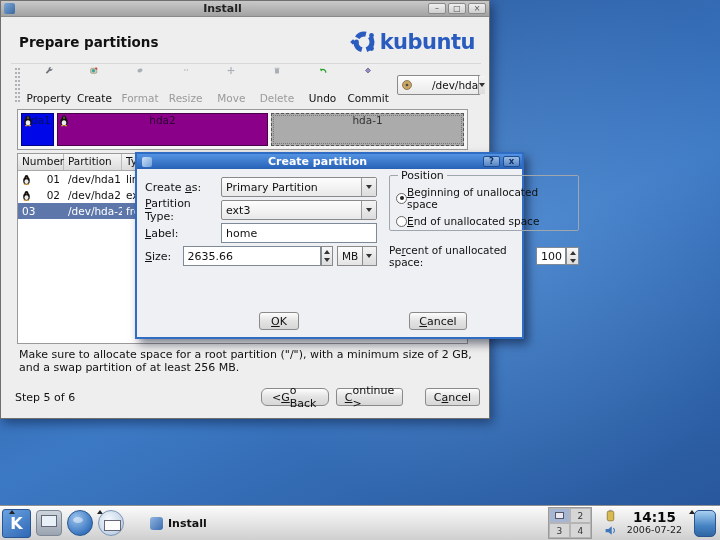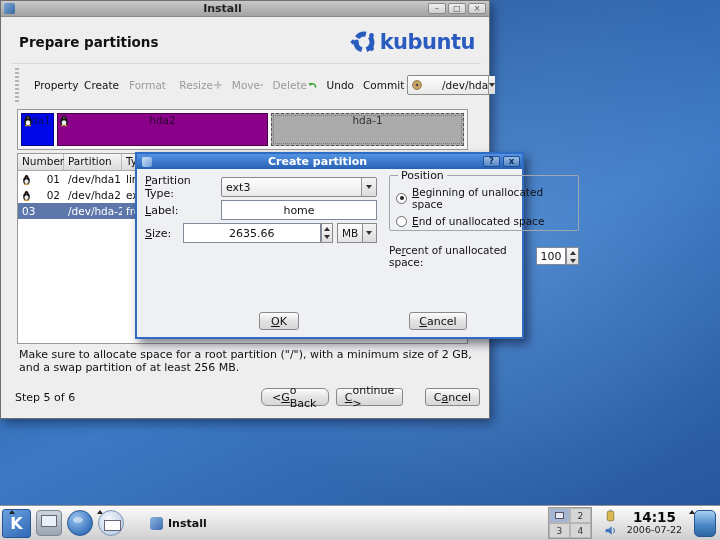--- a/index.html
+++ b/index.html
@@ -24,21 +24,21 @@
   .combo {
     display:inline-flex; align-items:center;
     background:linear-gradient(#fdfdfd,#e9e9e9);
     border:1px solid #8a8a8a; border-radius:2px; height:20px;
   }
   .combo .arrbox { width:15px; align-self:stretch; display:flex; align-items:center; justify-content:center;
     border-left:1px solid #9a9a9a; background:linear-gradient(#f4f4f4,#dcdcdc); }
   .arr-down { width:0; height:0; border:3px solid transparent; border-top:4px solid #333; margin-top:3px; }
   .txtinput {
     background:#fff; border:1px solid #7f8a99; height:20px; padding:0 4px;
-    display:flex; align-items:center; font-size:11px;justify-content:center;
+    display:flex; align-items:center; font-size:11px;
   }
   .spin { width:13px; display:flex; flex-direction:column; border:1px solid #8a8a8a; background:linear-gradient(#f8f8f8,#ddd); }
   .spin div { flex:1; display:flex; align-items:center; justify-content:center; }
   .tri-up { width:0; height:0; border:3px solid transparent; border-bottom:4px solid #333; margin-bottom:2px;}
   .tri-dn { width:0; height:0; border:3px solid transparent; border-top:4px solid #333; margin-top:2px;}
 
   
   #win { position:absolute; left:0; top:0; width:490px; height:419px;
     background:#eeeeee; border:1px solid #6f6f6f; box-shadow:3px 4px 10px rgba(0,10,40,.45); }
   #win-title { height:16px; background:linear-gradient(#c9c9c9,#a2a2a2); display:flex; align-items:center;
@@ -52,22 +52,22 @@
     font-style:normal; font-size:8px; line-height:1; color:#555; }
 
   #heading { position:absolute; left:18px; top:33px; font-size:13.5px; font-weight:bold; color:#111; }
   #logo { position:absolute; right:14px; top:28px; display:flex; align-items:center; }
   #logo .ltext { font-size:21px; font-weight:bold; color:#2a5cc0; letter-spacing:-.5px; margin-left:4px; }
 
   #toolbar { position:absolute; left:10px; top:62px; width:470px; height:42px;
     border-top:1px solid #d8d8d8; display:flex; align-items:center; }
   #tb-handle { width:5px; height:34px; margin:0 6px 0 4px;
     border-left:2px dotted #aeb2b8; border-right:2px dotted #aeb2b8; }
-  .tbtn { width:47px; height:38px; display:flex; flex-direction:row; align-items:center; justify-content:flex-start;
-    gap:9px; font-size:10.5px; color:#111; border-radius:3px; }
+  .tbtn { width:47px; height:38px; display:flex; flex-direction:column; align-items:center; justify-content:flex-start;
+    gap:17px; font-size:10.5px; color:#111; border-radius:3px; }
   .tbtn svg { width:16px; height:16px; }
   .tbtn.disabled { color:#9a9a9a; }
   #dev-combo { margin-left:6px; width:84px; font-size:10.5px; }
   #dev-combo .cval { flex:1; padding-left:3px; display:flex; align-items:center; gap:19px; }
 
   #partbar { position:absolute; left:16px; top:108px; width:451px; height:41px;
     background:#f6f6f6; border:1px solid #9a9a9a; display:flex; align-items:stretch; padding:3px; gap:3px; }
   .pseg { position:relative; display:flex; justify-content:center;
     font-size:10.5px; border:1px solid rgba(0,0,0,.45); }
   .pseg .tux { position:absolute; left:1px; top:0; }
@@ -110,21 +110,21 @@
   #size-row .flabel { width:40px; }
   #size-input { width:147px; }
   #mb-btn { height:20px; width:27px; display:flex; align-items:center; justify-content:center;
     background:linear-gradient(#fdfdfd,#e4e4e4); border:1px solid #8a8a8a; margin-left:4px; font-size:10.5px; }
   #mb-arr { height:20px; width:15px; display:flex; align-items:center; justify-content:center;
     background:linear-gradient(#f4f4f4,#dcdcdc); border:1px solid #8a8a8a; border-left:none; }
 
   #dlg-right { position:absolute; left:252px; top:6px; width:190px; }
   #pos-group { border:1px solid #a0a6ad; border-radius:2px; padding:10px 6px 6px; position:relative; height:56px; }
   #pos-group .legend { position:absolute; left:8px; top:-7px; background:#eef0f3; padding:0 3px; font-size:11px; }
-  .radio-row { display:flex; align-items:center; gap:5px; margin-bottom:5px; font-size:10.5px; }
+  .radio-row { display:flex; align-items:center; margin-bottom:5px; font-size:10.5px; }
   .radio { width:11px; height:11px; border-radius:50%; border:1px solid #666; background:#fff; position:relative; flex:0 0 11px;}
   .radio.on::after { content:""; position:absolute; left:2.5px; top:2.5px; width:4px; height:4px; border-radius:50%; background:#222; }
   #pct-row { display:flex; align-items:center; margin-top:13px; font-size:10.5px; }
   #pct-spin { display:flex; margin-left:5px; }
   #pct-val { width:30px; height:18px; font-size:11px; }
 
   #dlg-btns { position:absolute; left:0; bottom:7px; width:100%; height:18px; }
   #btn-ok { position:absolute; left:122px; width:40px; }
   #btn-dcancel { position:absolute; left:272px; width:58px; }
 
@@ -358,20 +358,29 @@
   <div id="dlg-title">
     <span class="dicon"></span>
     <span class="dtext">Create partition</span>
     <span class="dlg-btn">?</span>
     <span class="dlg-btn">x</span>
   </div>
 
   <div id="dlg-body">
     <div id="dlg-left">
       <div class="frow">
+        <span class="flabel">Create <u>a</u>s:</span>
+        <span class="combo">
+          <span class="cval">Primary Partition</span>
+          <span class="arrbox">
+              <span class="arr-down"></span>
+            </span>
+        </span>
+      </div>
+      <div class="frow">
         <span class="flabel"><u>P</u>artition Type:</span>
         <span class="combo">
           <span class="cval">ext3</span>
           <span class="arrbox">
               <span class="arr-down"></span>
             </span>
         </span>
       </div>
       <div class="frow">
         <span class="flabel"><u>L</u>abel:</span>

